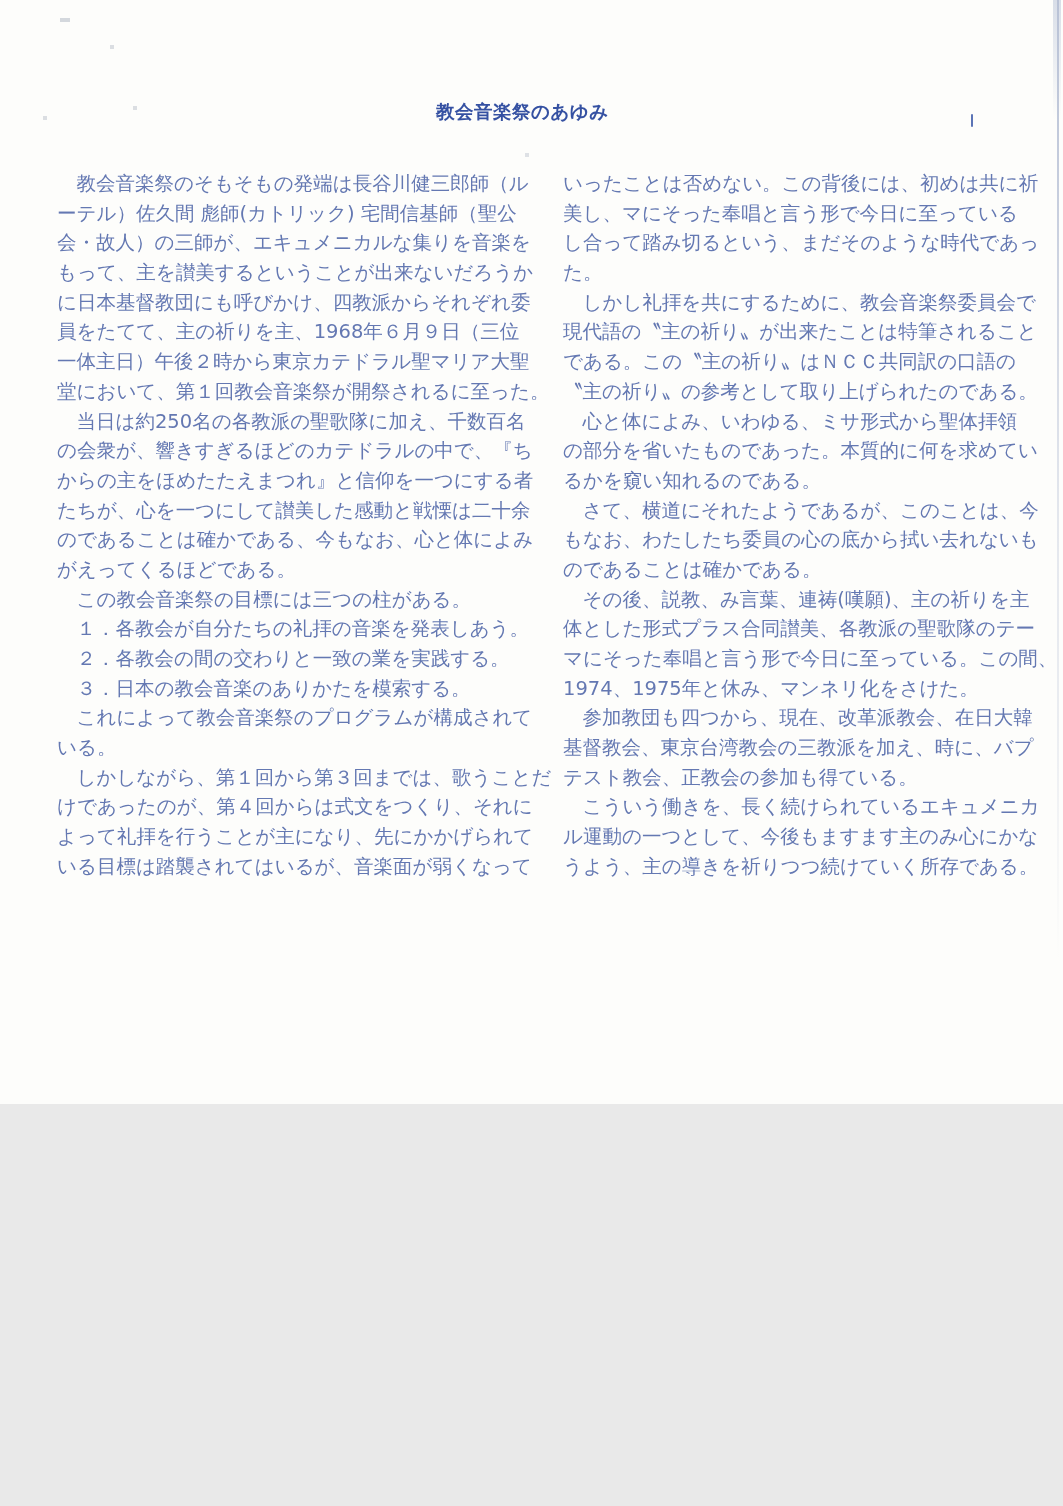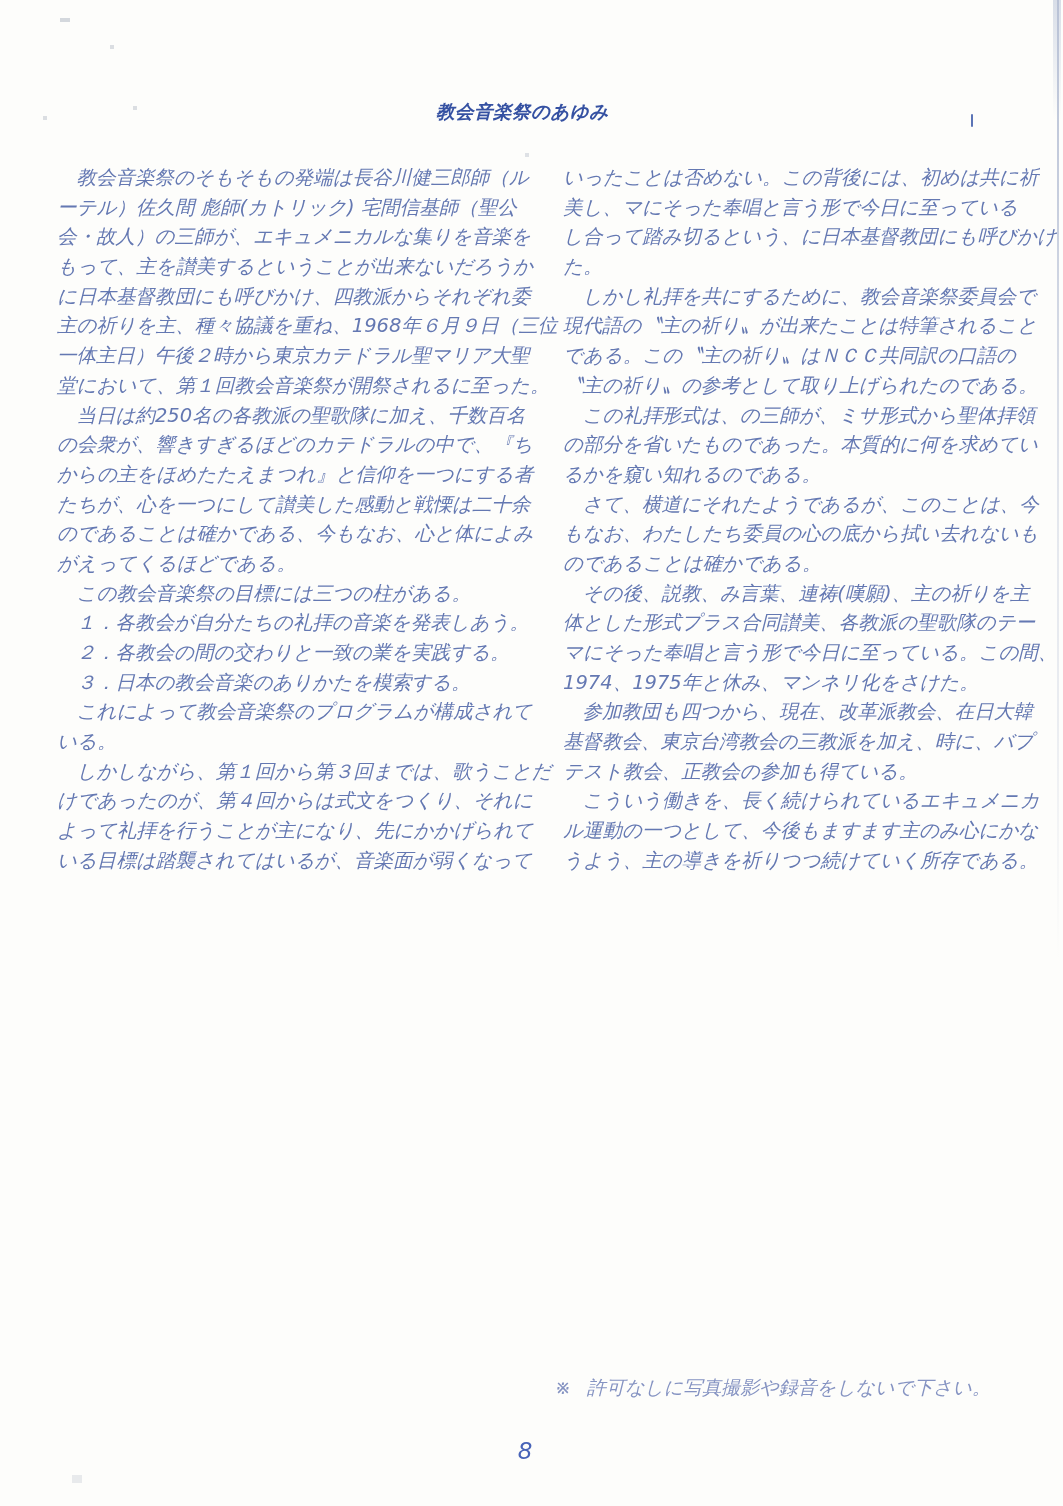--- a/index.html
+++ b/index.html
@@ -10,40 +10,39 @@
   }
   html, body {
     margin: 0;
     padding: 0;
     background: #e9e9e9;
     font-family: "DejaVu Sans", sans-serif;
   }
   .page {
     position: relative;
     width: 1063px;
-    height: 1506px;
+    height: 1104px;
     margin: 0 auto;
     background: var(--bg, #fdfdfb);
     overflow: hidden;
-    font-style: italic;
   }
   .title {
     position: absolute;
     top: 99px;
     left: 436px;
     margin: 0;
     font-size: 18.5px;
     font-weight: bold;
     letter-spacing: 0.5px;
     color: var(--title-color, #3551a2);
     white-space: nowrap;
   }
   .col {
     position: absolute;
-    top: 163px;
+    top: 169px;
     font-size: 19.5px;
     line-height: 29.7px;
     color: var(--body-color, #6478b2);
     letter-spacing: 0px;
   }
   .col .line {
     white-space: nowrap;
     height: 29.7px;
   }
   .col-left  { left: 57px;  width: 460px; }
@@ -111,21 +110,21 @@
 <div class="page">
 
   <h1 class="title">教会音楽祭のあゆみ</h1>
 
   <div class="col col-left">
       <div class="line">　教会音楽祭のそもそもの発端は長谷川健三郎師（ル</div>
       <div class="line">ーテル）佐久間 彪師(カトリック) 宅間信基師（聖公</div>
       <div class="line">会・故人）の三師が、エキュメニカルな集りを音楽を</div>
       <div class="line">もって、主を讃美するということが出来ないだろうか</div>
       <div class="line">に日本基督教団にも呼びかけ、四教派からそれぞれ委</div>
-      <div class="line">主の祈りを主、種々協議を重ね、1968年６月９日（三位</div>
+      <div class="line">員をたてて、主の祈りを主、1968年６月９日（三位</div>
       <div class="line">一体主日）午後２時から東京カテドラル聖マリア大聖</div>
       <div class="line">堂において、第１回教会音楽祭が開祭されるに至った。</div>
       <div class="line">　当日は約250名の各教派の聖歌隊に加え、千数百名</div>
       <div class="line">の会衆が、響きすぎるほどのカテドラルの中で、『ち</div>
       <div class="line">からの主をほめたたえまつれ』と信仰を一つにする者</div>
       <div class="line">たちが、心を一つにして讃美した感動と戦慄は二十余</div>
       <div class="line">のであることは確かである、今もなお、心と体によみ</div>
       <div class="line">がえってくるほどである。</div>
       <div class="line">　この教会音楽祭の目標には三つの柱がある。</div>
       <div class="line">　１．各教会が自分たちの礼拝の音楽を発表しあう。</div>
@@ -135,27 +134,27 @@
       <div class="line">いる。</div>
       <div class="line">　しかしながら、第１回から第３回までは、歌うことだ</div>
       <div class="line">けであったのが、第４回からは式文をつくり、それに</div>
       <div class="line">よって礼拝を行うことが主になり、先にかかげられて</div>
       <div class="line">いる目標は踏襲されてはいるが、音楽面が弱くなって</div>
     </div>
 
   <div class="col col-right">
       <div class="line">いったことは否めない。この背後には、初めは共に祈</div>
       <div class="line">美し、マにそった奉唱と言う形で今日に至っている</div>
-      <div class="line">し合って踏み切るという、に日本基督教団にも呼びかけ</div>
+      <div class="line">し合って踏み切るという、まだそのような時代であっ</div>
       <div class="line">た。</div>
       <div class="line">　しかし礼拝を共にするために、教会音楽祭委員会で</div>
       <div class="line">現代語の〝主の祈り〟が出来たことは特筆されること</div>
       <div class="line">である。この〝主の祈り〟はＮＣＣ共同訳の口語の</div>
       <div class="line">〝主の祈り〟の参考として取り上げられたのである。</div>
-      <div class="line">　この礼拝形式は、の三師が、ミサ形式から聖体拝領</div>
+      <div class="line">　心と体によみ、いわゆる、ミサ形式から聖体拝領</div>
       <div class="line">の部分を省いたものであった。本質的に何を求めてい</div>
       <div class="line">るかを窺い知れるのである。</div>
       <div class="line">　さて、横道にそれたようであるが、このことは、今</div>
       <div class="line">もなお、わたしたち委員の心の底から拭い去れないも</div>
       <div class="line">のであることは確かである。</div>
       <div class="line">　その後、説教、み言葉、連祷(嘆願)、主の祈りを主</div>
       <div class="line">体とした形式プラス合同讃美、各教派の聖歌隊のテー</div>
       <div class="line">マにそった奉唱と言う形で今日に至っている。この間、</div>
       <div class="line">1974、1975年と休み、マンネリ化をさけた。</div>
       <div class="line">　参加教団も四つから、現在、改革派教会、在日大韓</div>

